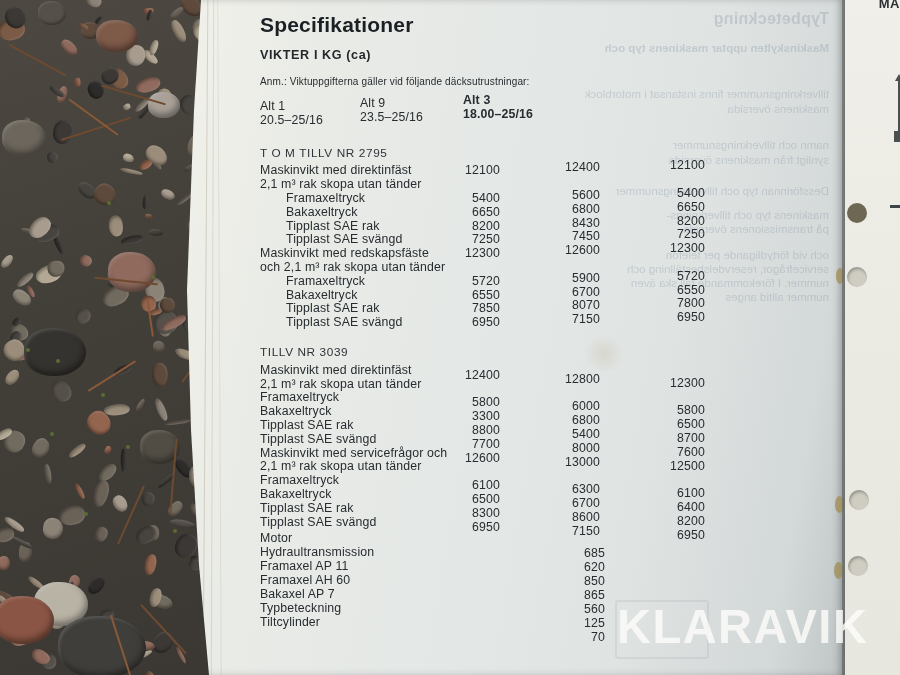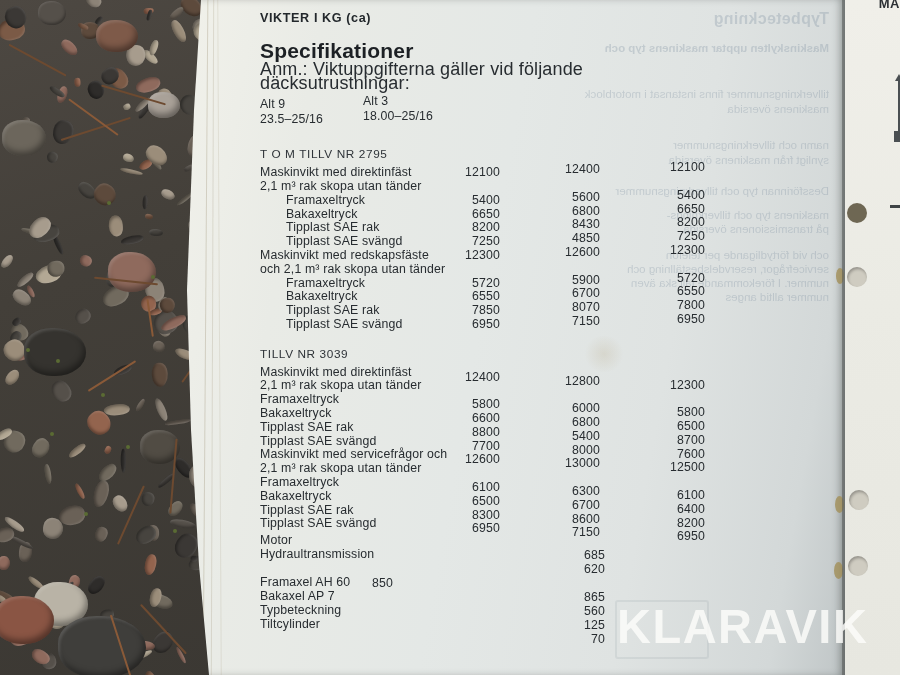--- a/index.html
+++ b/index.html
@@ -50,27 +50,27 @@
   #showthrough .st-head{position:absolute;left:6px;font-weight:bold;font-size:16px;letter-spacing:.3px;filter:blur(.6px);}
   #showthrough .st-line{position:absolute;left:6px;font-size:11.5px;white-space:nowrap;filter:blur(.7px);}
   .ghost-box{position:absolute;border:2px solid rgba(130,140,148,.14);border-radius:3px;}
   
   #content{
     position:absolute;left:75px;top:0;width:470px;color:#272c30;
     font-size:12.3px;letter-spacing:.15px;line-height:13.8px;
   }
   #doc-title{margin-top:13px;font-size:21px;font-weight:bold;color:#1c2024;letter-spacing:.2px;line-height:24px;}
   #doc-subtitle{margin-top:12px;font-weight:bold;font-size:12.6px;color:#23282c;letter-spacing:.6px;}
-  #doc-note{margin-top:0;font-size:18px;}
+  #doc-note{margin-top:12px;font-size:10px;}
   .hdr-row{display:flex;margin-top:10px;align-items:flex-end;}
   .hdr-lbl{width:195px;}
   .hdr-col{line-height:14.5px;}
   .hdr-col.c1{width:100px;}
   .hdr-col.c2{width:103px;transform:translateY(-3px);}
-  .hdr-col.c3{transform:translateY(-6px);}
+  .hdr-col.c3{transform:translateY(-6px);font-weight:bold;}
   .sec-heading{margin-top:19px;font-size:11.8px;letter-spacing:.6px;color:#2e3338;line-height:13.8px;}
   .sec-rows{margin-top:4px;}
   .trow{display:flex;align-items:flex-start;}
   .lblwrap{width:192px;}
   .lbl2{display:block;}
   .indent .lblwrap{padding-left:26px;box-sizing:border-box;}
   .v{text-align:right;position:relative;}
   .v1{width:48px;}
   .v2{width:100px;}
   .v3{width:105px;}
@@ -326,24 +326,28 @@
       <div class="st-line" style="top: 185px;">Dessförinnan typ och tillverkningsnummer</div>
       <div class="st-line" style="top: 209px;">maskinens typ och tillverknings-</div>
       <div class="st-line" style="top: 223px;">på transmissionens översida</div>
       <div class="st-line" style="top: 249px;">och vid förtydligande per telefon</div>
       <div class="st-line" style="top: 263px;">servicefrågor, reservdelsbeställning och</div>
       <div class="st-line" style="top: 277px;">nummer. I förekommande fall ska även</div>
       <div class="st-line" style="top: 291px;">nummer alltid anges</div>
     </div>
 
   <div id="content">
+    <div id="doc-title">Specifikationer</div>
     <div id="doc-subtitle">VIKTER I KG (ca)</div>
-    <div id="doc-title">Specifikationer</div>
     <div id="doc-note">Anm.: Viktuppgifterna gäller vid följande däcksutrustningar:</div>
     <div class="hdr-row">
+    <div class="hdr-col c1">
+          <div>Alt 1</div>
+          <div>20.5–25/16</div>
+        </div>
         <div class="hdr-col c2">
           <div>Alt 9</div>
           <div>23.5–25/16</div>
         </div>
         <div class="hdr-col c3">
           <div>Alt 3</div>
           <div>18.00–25/16</div>
         </div>
       </div>
     <div id="table-root">
@@ -371,21 +375,21 @@
           </div>
           <div class="trow indent">
             <div class="lblwrap"><span>Tipplast SAE rak</span></div>
             <div class="v v1">8200</div>
             <div class="v v2">8430</div>
             <div class="v v3">8200</div>
           </div>
           <div class="trow indent">
             <div class="lblwrap"><span>Tipplast SAE svängd</span></div>
             <div class="v v1">7250</div>
-            <div class="v v2">4850</div>
+            <div class="v v2">7450</div>
             <div class="v v3">7250</div>
           </div>
           <div class="trow">
             <div class="lblwrap"><span>Maskinvikt med redskapsfäste</span><span class="lbl2">och 2,1 m³ rak skopa utan tänder</span></div>
             <div class="v v1">12300</div>
             <div class="v v2">12600</div>
             <div class="v v3">12300</div>
           </div>
           <div class="trow indent">
             <div class="lblwrap"><span>Framaxeltryck</span></div>
@@ -423,21 +427,21 @@
             <div class="v v3">12300</div>
           </div>
           <div class="trow">
             <div class="lblwrap"><span>Framaxeltryck</span></div>
             <div class="v v1">5800</div>
             <div class="v v2">6000</div>
             <div class="v v3">5800</div>
           </div>
           <div class="trow">
             <div class="lblwrap"><span>Bakaxeltryck</span></div>
-            <div class="v v1">6600</div>
+            <div class="v v1">3300</div>
             <div class="v v2">6800</div>
             <div class="v v3">6500</div>
           </div>
           <div class="trow">
             <div class="lblwrap"><span>Tipplast SAE rak</span></div>
             <div class="v v1">8800</div>
             <div class="v v2">5400</div>
             <div class="v v3">8700</div>
           </div>
           <div class="trow">
@@ -480,20 +484,21 @@
         <div id="components">
           <div class="comp-row">
             <div class="comp-lbl">Motor</div>
             <div class="comp-val">685</div>
           </div>
           <div class="comp-row">
             <div class="comp-lbl">Hydraultransmission</div>
             <div class="comp-val">620</div>
           </div>
           <div class="comp-row">
+            <div class="comp-lbl">Framaxel AP 11</div>
             <div class="comp-val">850</div>
           </div>
           <div class="comp-row">
             <div class="comp-lbl">Framaxel AH 60</div>
             <div class="comp-val">865</div>
           </div>
           <div class="comp-row">
             <div class="comp-lbl">Bakaxel AP 7</div>
             <div class="comp-val">560</div>
           </div>

